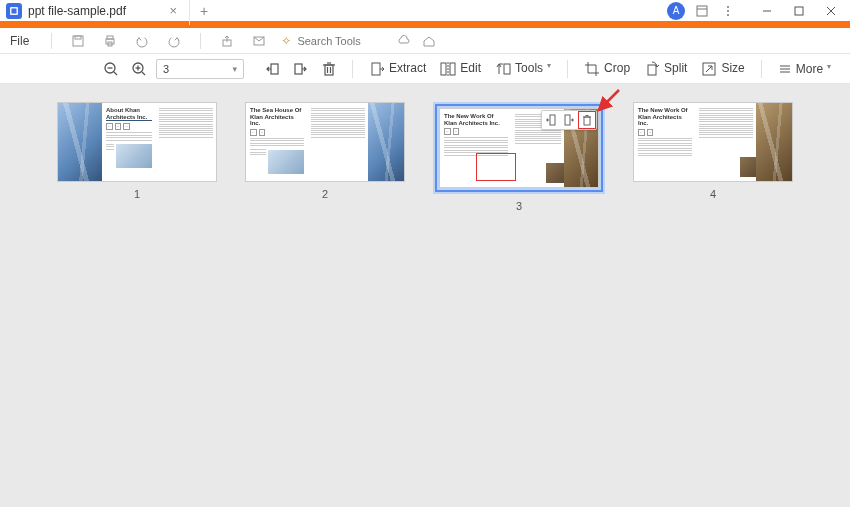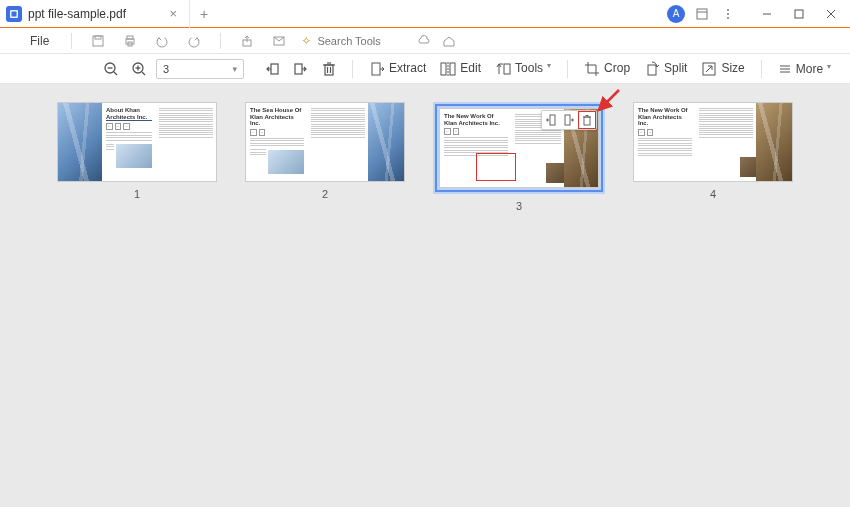--- a/index.html
+++ b/index.html
@@ -1,30 +1,30 @@
 <!DOCTYPE html>
 <html><head>
 <meta charset="utf-8">
 <style>
   * { box-sizing: border-box; margin: 0; padding: 0; font-family: -apple-system, 'Segoe UI', Arial, sans-serif; }
   body { width: 850px; height: 507px; background: #fff; overflow: hidden; font-size: 12px; color: #333; }
 
   
-  .titlebar { height: 28px; background: #fff; display: flex; align-items: center; border-bottom: 1px solid #f97316; }
+  .titlebar { height: 28px; background: #fff; display: flex; align-items: center; border-bottom: 7px solid #f97316; }
   .tab { display: flex; align-items: center; height: 28px; padding: 0 8px 0 6px; border-right: 1px solid #e5e5e5; gap: 6px; min-width: 190px; position: relative; }
   .tab .doc-icon { width: 16px; height: 16px; background: #3b6fe3; border-radius: 3px; display: flex; align-items: center; justify-content: center; color: #fff; font-size: 10px; font-weight: bold; }
   .tab .close { margin-left: auto; color: #888; font-size: 13px; padding: 0 4px; }
   .new-tab { width: 28px; text-align: center; color: #888; font-size: 14px; }
   .titlebar-right { margin-left: auto; display: flex; align-items: center; gap: 2px; padding-right: 4px; }
   .tb-btn { width: 24px; height: 22px; display: flex; align-items: center; justify-content: center; color: #555; }
   .avatar { width: 18px; height: 18px; border-radius: 50%; background: #3b6fe3; color: #fff; font-size: 10px; display: flex; align-items: center; justify-content: center; }
   .win-btn { width: 30px; height: 22px; display: flex; align-items: center; justify-content: center; color: #555; }
 
   
-  .menubar { height: 26px; display: flex; align-items: center; padding: 0 24px; border-bottom: 1px solid #e5e5e5; gap: 12px; font-size: 12px; color: #444; }
+  .menubar { height: 26px; display: flex; align-items: center; padding: 0 4px; border-bottom: 1px solid #e5e5e5; gap: 12px; font-size: 12px; color: #444; }
   .menubar .file-label { padding: 0 6px; }
   .menubar .qicon { width: 20px; height: 20px; display: flex; align-items: center; justify-content: center; color: #888; }
   .menubar .sep { width: 1px; height: 16px; background: #e0e0e0; margin: 0 4px; }
   .menubar .menu-center { margin-left: auto; margin-right: auto; display: flex; gap: 20px; }
   .menubar .menu-item { padding: 2px 2px; cursor: default; }
   .menubar .menu-item.active { color: #3b6fe3; border-bottom: 2px solid #3b6fe3; }
   .menubar .right-tools { display: flex; align-items: center; gap: 6px; color: #888; }
   .menubar .search-input { border: none; outline: none; font-size: 11px; width: 90px; color: #666; }
 
   

